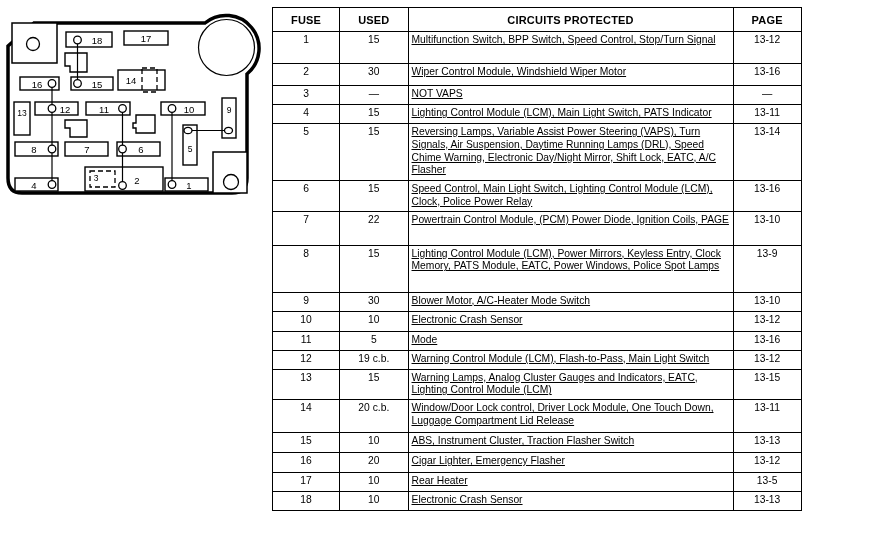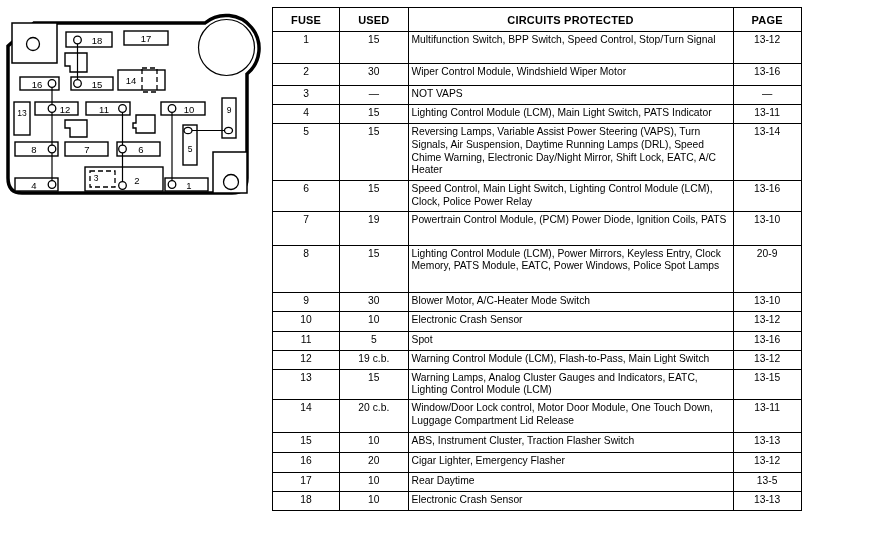--- a/index.html
+++ b/index.html
@@ -6,21 +6,21 @@
   .wrap{position:relative;width:877px;height:544px;background:#fff;overflow:hidden;
         font-family:"Liberation Sans",sans-serif;color:#000;}
   svg.diagram{position:absolute;left:0;top:0;}
   .fuse-table{position:absolute;left:272px;top:7px;border-collapse:collapse;
               table-layout:fixed;background:#fff;}
   .fuse-table th,.fuse-table td{border:1.5px solid #000;overflow:hidden;}
   .fuse-table th{font-weight:bold;font-size:11px;height:23px;text-align:center;
                  letter-spacing:.2px;padding:0 18px;}
   .fuse-table td{font-size:10.3px;line-height:12.8px;vertical-align:top;padding:2px 3px;}
   .c-fuse,.c-amps,.c-page{text-align:center;padding-top:3px;font-size:10.5px;}
-  .c-circ{padding-left:7px;padding-right:3px;}
+  .c-circ{padding-left:7px;padding-right:3px;text-decoration:underline;}
   .diag-label{font-family:"Liberation Sans",sans-serif;font-size:9.5px;fill:#000;}
   .diag-label-sm{font-family:"Liberation Sans",sans-serif;font-size:8.5px;fill:#000;}
 </style>
 </head>
 <body>
 
 <div class="wrap">
 
   <svg class="diagram" width="270" height="210" viewBox="0 0 270 210">
 
@@ -134,93 +134,93 @@
     </tr>
         <tr style="height: 19px;">
       <td class="c-fuse">4</td>
       <td class="c-amps">15</td>
       <td class="c-circ">Lighting Control Module (LCM), Main Light Switch, PATS Indicator</td>
       <td class="c-page">13-11</td>
     </tr>
         <tr style="height: 57px;">
       <td class="c-fuse">5</td>
       <td class="c-amps">15</td>
-      <td class="c-circ">Reversing Lamps, Variable Assist Power Steering (VAPS), Turn Signals, Air Suspension, Daytime Running Lamps (DRL), Speed Chime Warning, Electronic Day/Night Mirror, Shift Lock, EATC, A/C Heater</td>
+      <td class="c-circ">Reversing Lamps, Variable Assist Power Steering (VAPS), Turn Signals, Air Suspension, Daytime Running Lamps (DRL), Speed Chime Warning, Electronic Day/Night Mirror, Shift Lock, EATC, A/C Flasher</td>
       <td class="c-page">13-14</td>
     </tr>
         <tr style="height: 26px;">
       <td class="c-fuse">6</td>
       <td class="c-amps">15</td>
       <td class="c-circ">Speed Control, Main Light Switch, Lighting Control Module (LCM), Clock, Police Power Relay</td>
       <td class="c-page">13-16</td>
     </tr>
         <tr style="height: 34px;">
       <td class="c-fuse">7</td>
-      <td class="c-amps">19</td>
-      <td class="c-circ">Powertrain Control Module, (PCM) Power Diode, Ignition Coils, PATS</td>
+      <td class="c-amps">22</td>
+      <td class="c-circ">Powertrain Control Module, (PCM) Power Diode, Ignition Coils, PAGE</td>
       <td class="c-page">13-10</td>
     </tr>
         <tr style="height: 47px;">
       <td class="c-fuse">8</td>
       <td class="c-amps">15</td>
       <td class="c-circ">Lighting Control Module (LCM), Power Mirrors, Keyless Entry, Clock Memory, PATS Module, EATC, Power Windows, Police Spot Lamps</td>
-      <td class="c-page">20-9</td>
+      <td class="c-page">13-9</td>
     </tr>
         <tr style="height: 19px;">
       <td class="c-fuse">9</td>
       <td class="c-amps">30</td>
       <td class="c-circ">Blower Motor, A/C-Heater Mode Switch</td>
       <td class="c-page">13-10</td>
     </tr>
         <tr style="height: 20px;">
       <td class="c-fuse">10</td>
       <td class="c-amps">10</td>
       <td class="c-circ">Electronic Crash Sensor</td>
       <td class="c-page">13-12</td>
     </tr>
         <tr style="height: 19px;">
       <td class="c-fuse">11</td>
       <td class="c-amps">5</td>
-      <td class="c-circ">Spot</td>
+      <td class="c-circ">Mode</td>
       <td class="c-page">13-16</td>
     </tr>
         <tr style="height: 19px;">
       <td class="c-fuse">12</td>
       <td class="c-amps">19 c.b.</td>
       <td class="c-circ">Warning Control Module (LCM), Flash-to-Pass, Main Light Switch</td>
       <td class="c-page">13-12</td>
     </tr>
         <tr style="height: 28px;">
       <td class="c-fuse">13</td>
       <td class="c-amps">15</td>
       <td class="c-circ">Warning Lamps, Analog Cluster Gauges and Indicators, EATC, Lighting Control Module (LCM)</td>
       <td class="c-page">13-15</td>
     </tr>
         <tr style="height: 33px;">
       <td class="c-fuse">14</td>
       <td class="c-amps">20 c.b.</td>
-      <td class="c-circ">Window/Door Lock control, Motor Door Module, One Touch Down, Luggage Compartment Lid Release</td>
+      <td class="c-circ">Window/Door Lock control, Driver Lock Module, One Touch Down, Luggage Compartment Lid Release</td>
       <td class="c-page">13-11</td>
     </tr>
         <tr style="height: 20px;">
       <td class="c-fuse">15</td>
       <td class="c-amps">10</td>
       <td class="c-circ">ABS, Instrument Cluster, Traction Flasher Switch</td>
       <td class="c-page">13-13</td>
     </tr>
         <tr style="height: 20px;">
       <td class="c-fuse">16</td>
       <td class="c-amps">20</td>
       <td class="c-circ">Cigar Lighter, Emergency Flasher</td>
       <td class="c-page">13-12</td>
     </tr>
         <tr style="height: 19px;">
       <td class="c-fuse">17</td>
       <td class="c-amps">10</td>
-      <td class="c-circ">Rear Daytime</td>
+      <td class="c-circ">Rear Heater</td>
       <td class="c-page">13-5</td>
     </tr>
         <tr style="height: 19px;">
       <td class="c-fuse">18</td>
       <td class="c-amps">10</td>
       <td class="c-circ">Electronic Crash Sensor</td>
       <td class="c-page">13-13</td>
     </tr>
       </tbody>
   </table>

